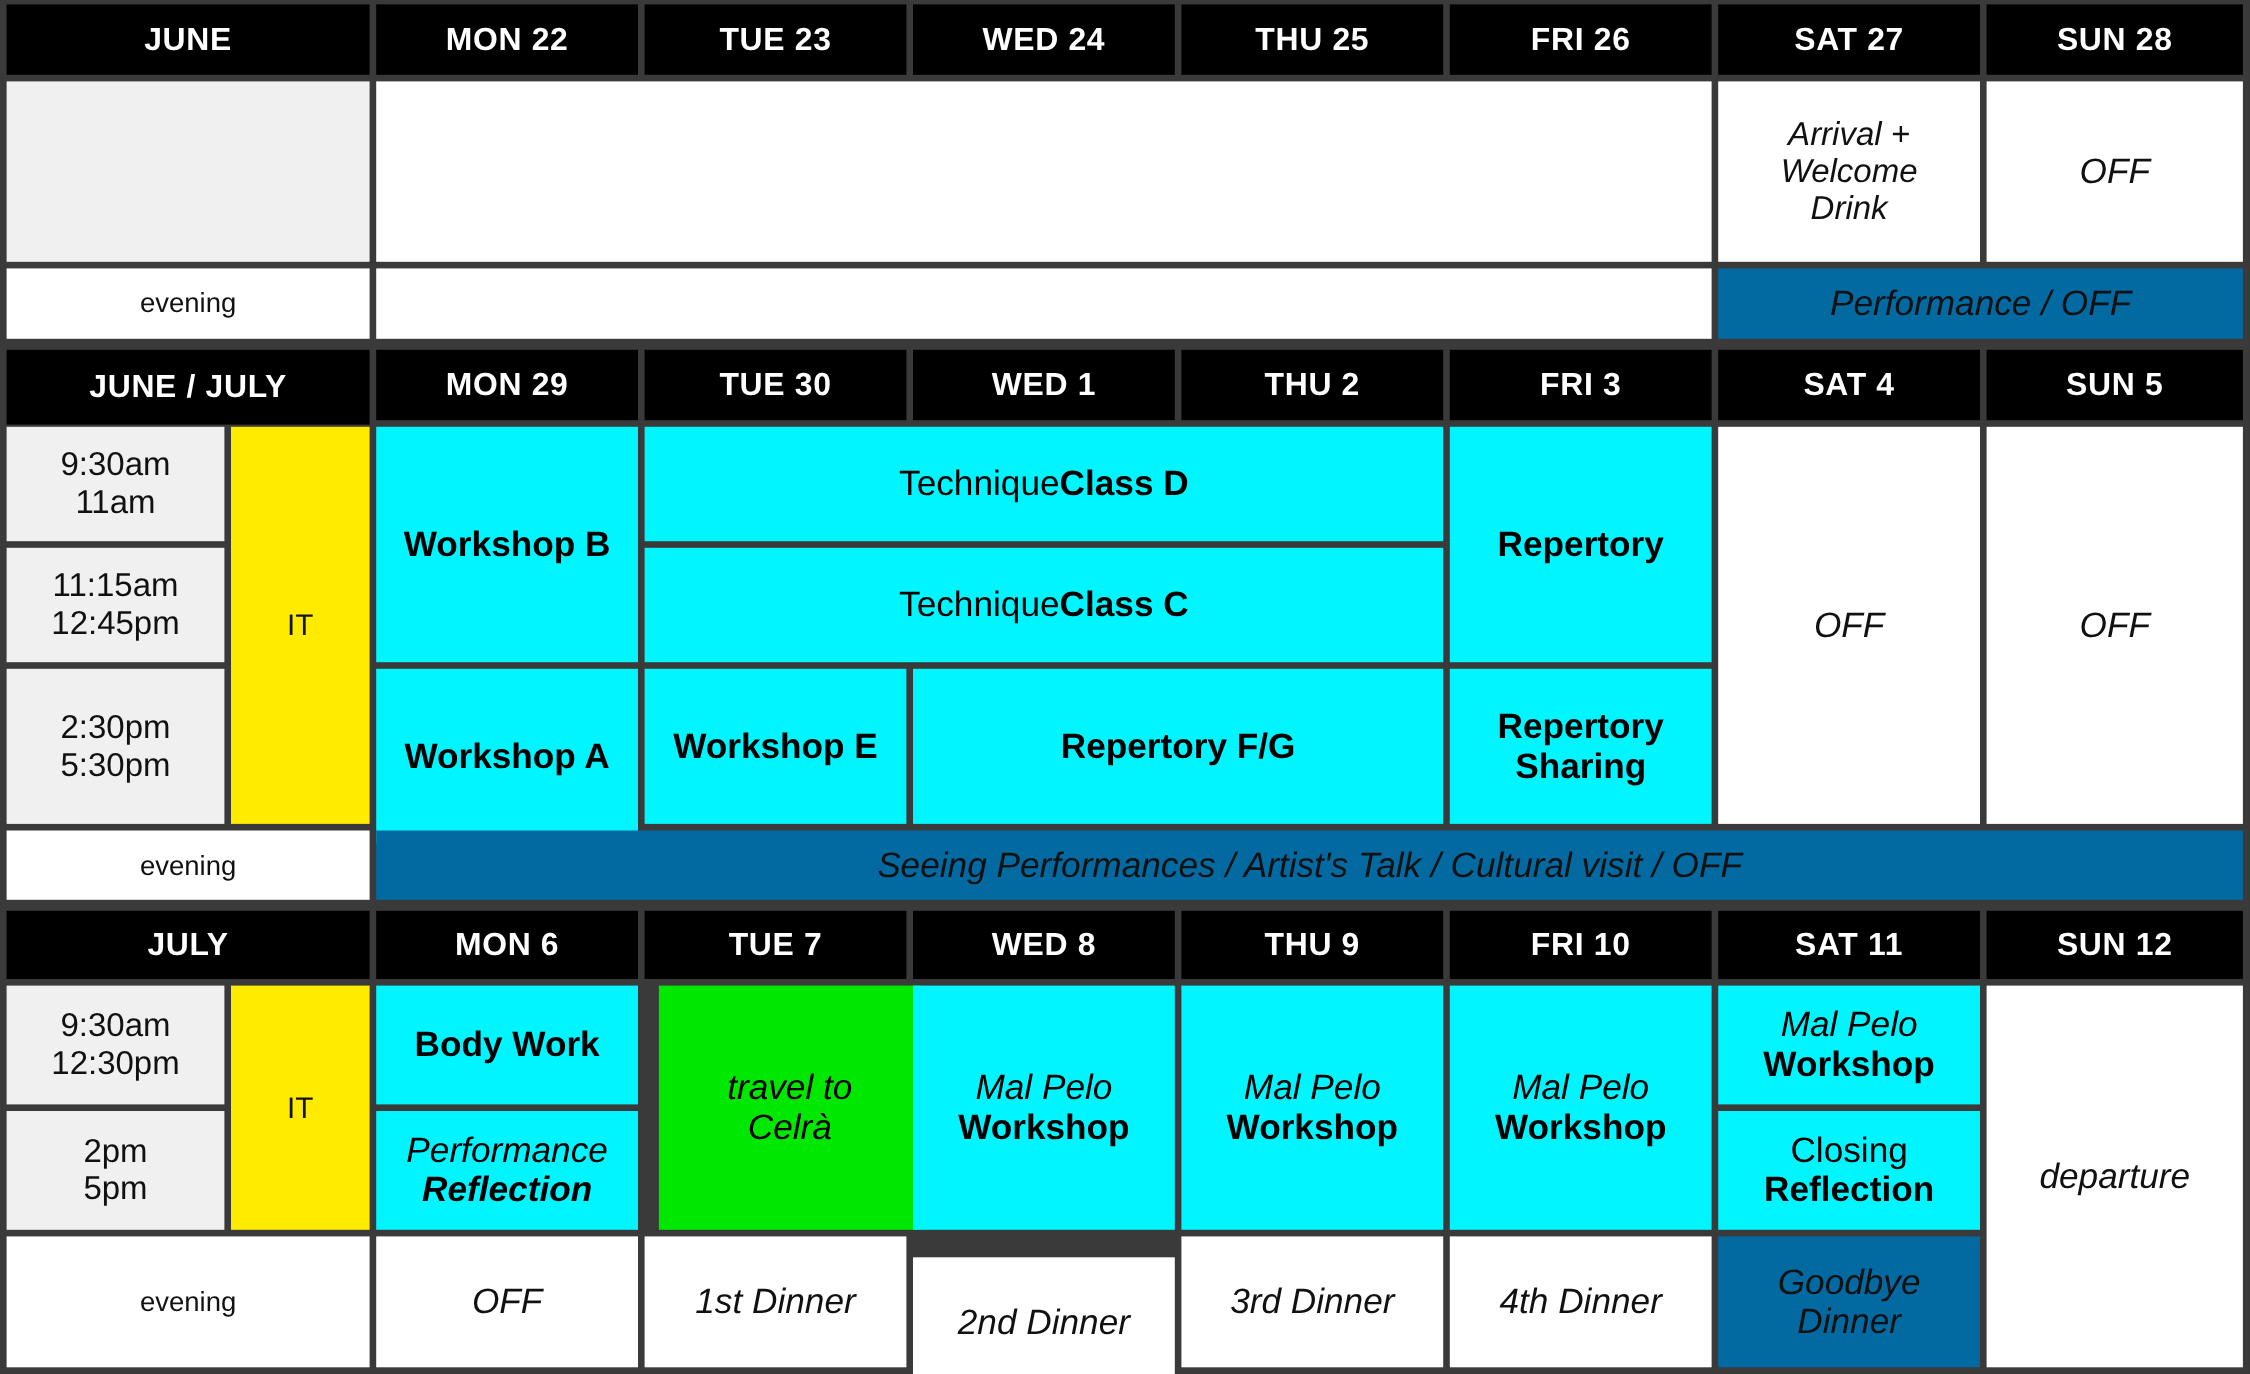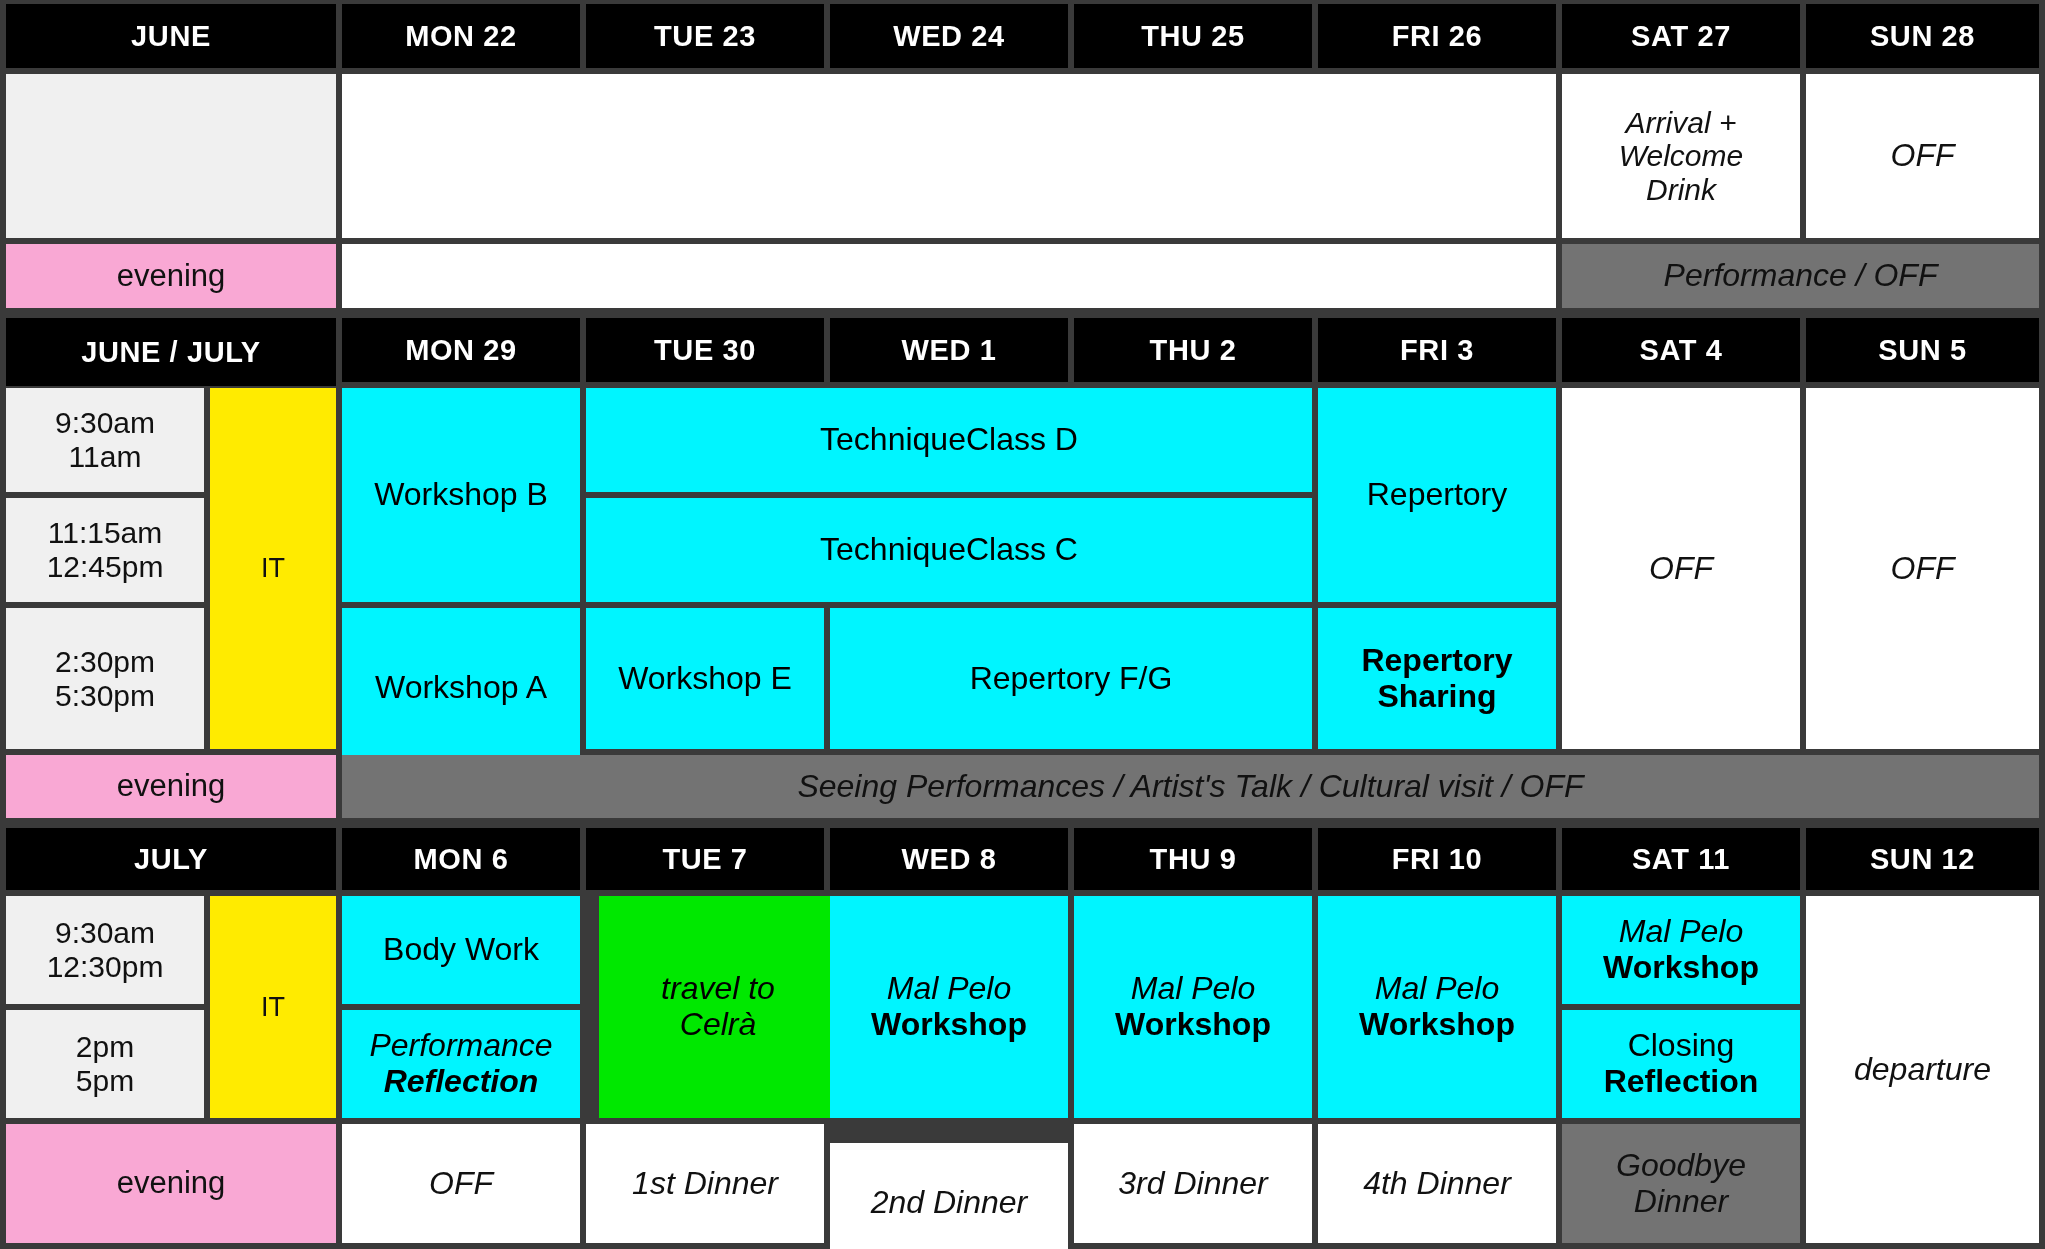--- a/index.html
+++ b/index.html
@@ -34,36 +34,36 @@
     font-size: 29px;
     letter-spacing: 0.6px;
   }
   .timecell {
     background: #f0f0f0;
     color: #111111;
     font-size: 30px;
     font-weight: normal;
   }
   .eveninglbl {
-    background: #f9a8d4;
+    background: #ffffff;
     color: #111111;
-    font-size: 31px;
+    font-size: 25px;
   }
   .itcell {
     background: #ffeb00;
     color: #111111;
     font-size: 27px;
   }
   .cyan  { background: #00f5ff; color: #000; }
   .green { background: #00e800; color: #000; margin-left: 13px; }
-  .cream { background: #737373; color: #111; }
+  .cream { background: #0369a1; color: #111; }
   .white { background: #ffffff; color: #111; }
   .blank { background: #ffffff; }
 
-  .b  { font-weight: normal; font-size: 32px; }
+  .b  { font-weight: bold; font-size: 32px; }
   .i  { font-style: italic; font-size: 32px; }
   .bi { font-weight: bold; font-style: italic; font-size: 32px; }
   .n  { font-weight: normal; font-size: 32px; }
 
   .stack { display: flex; flex-direction: column; align-items: center; justify-content: center; }
   .line { display: block; }
   .ln-n  { font-weight: normal; font-style: normal; }
   .ln-b  { font-weight: bold;   font-style: normal; }
   .ln-i  { font-weight: normal; font-style: italic; }
   .ln-bi { font-weight: bold;   font-style: italic; }

